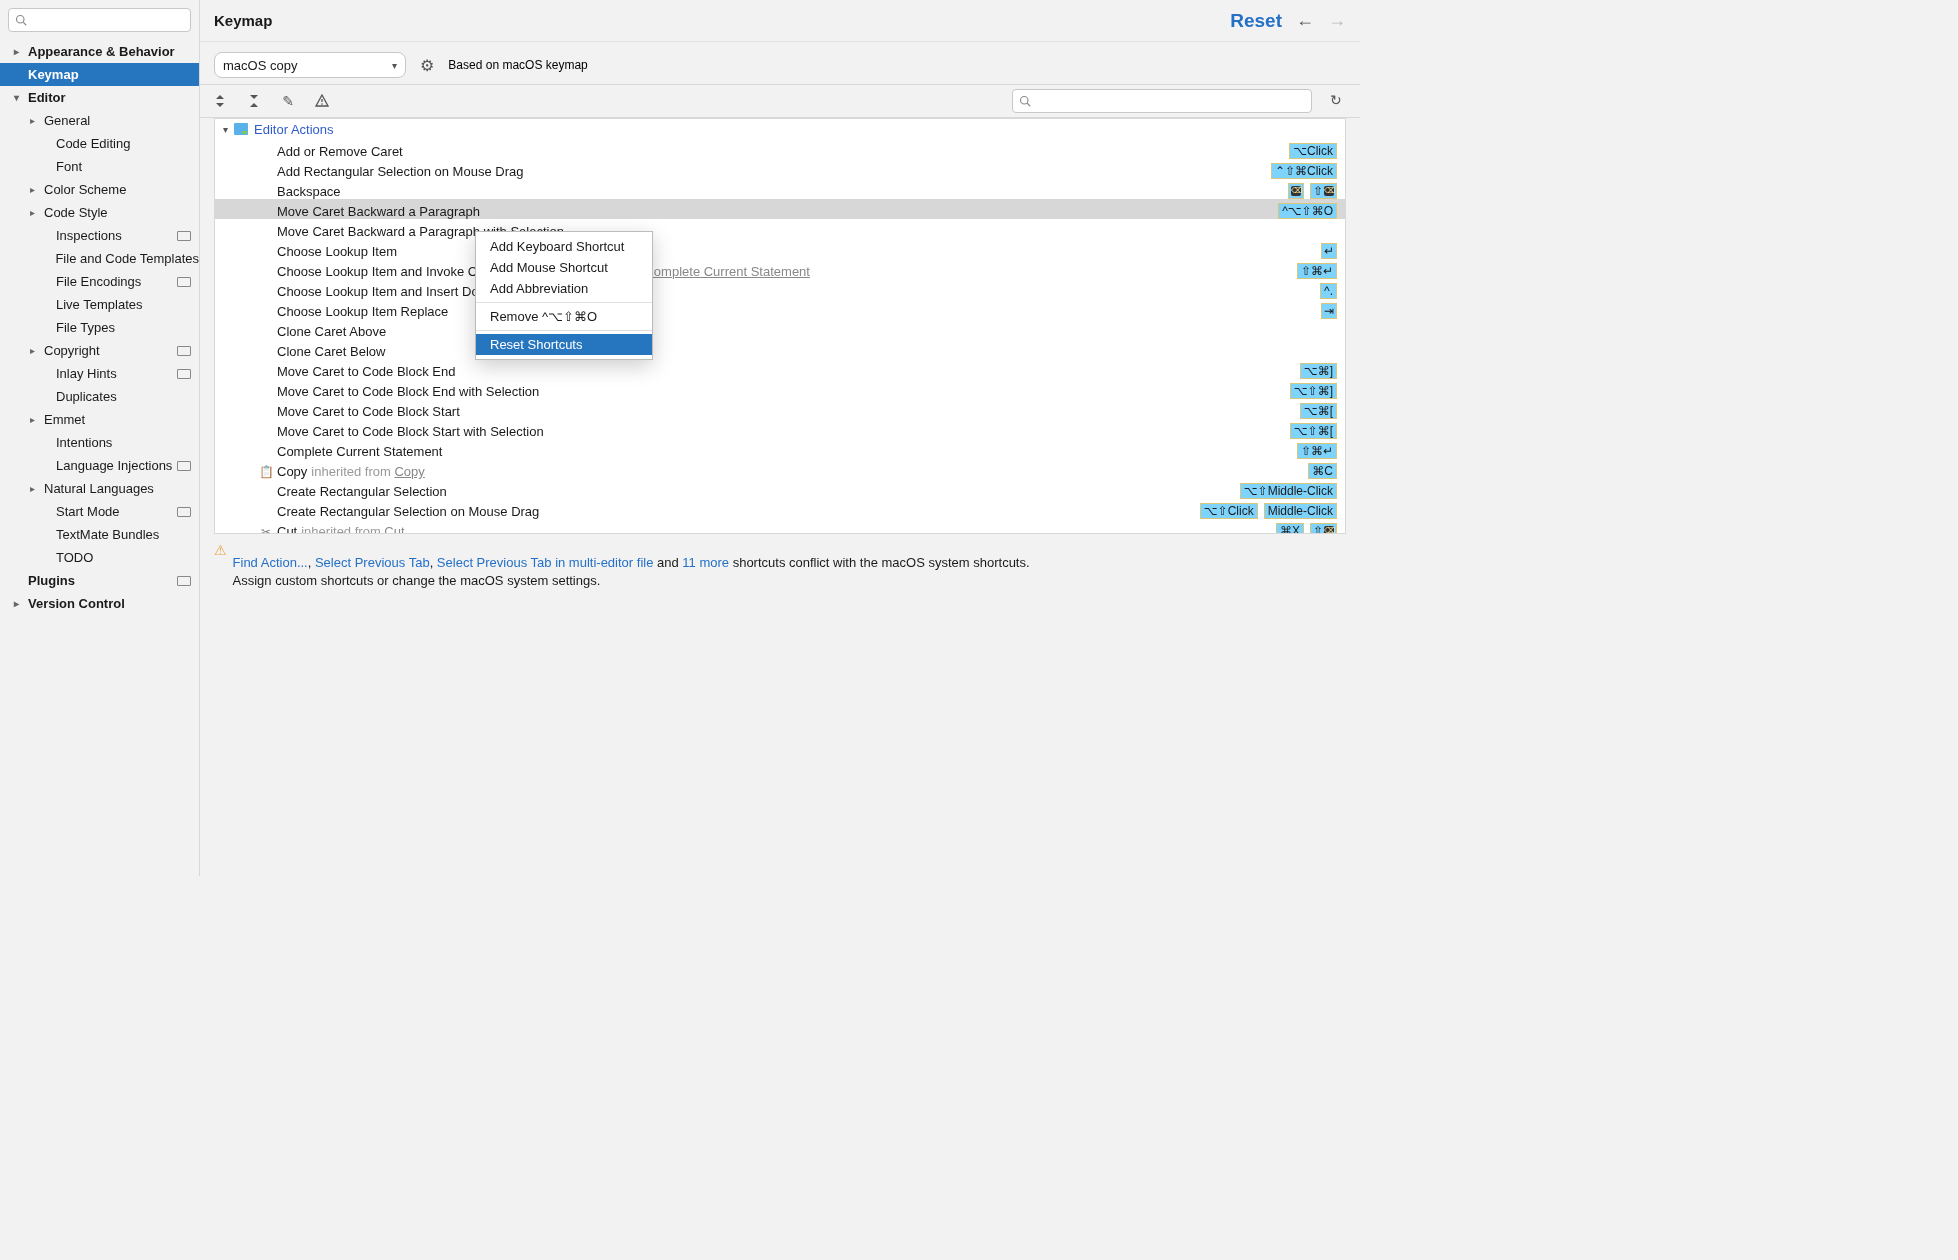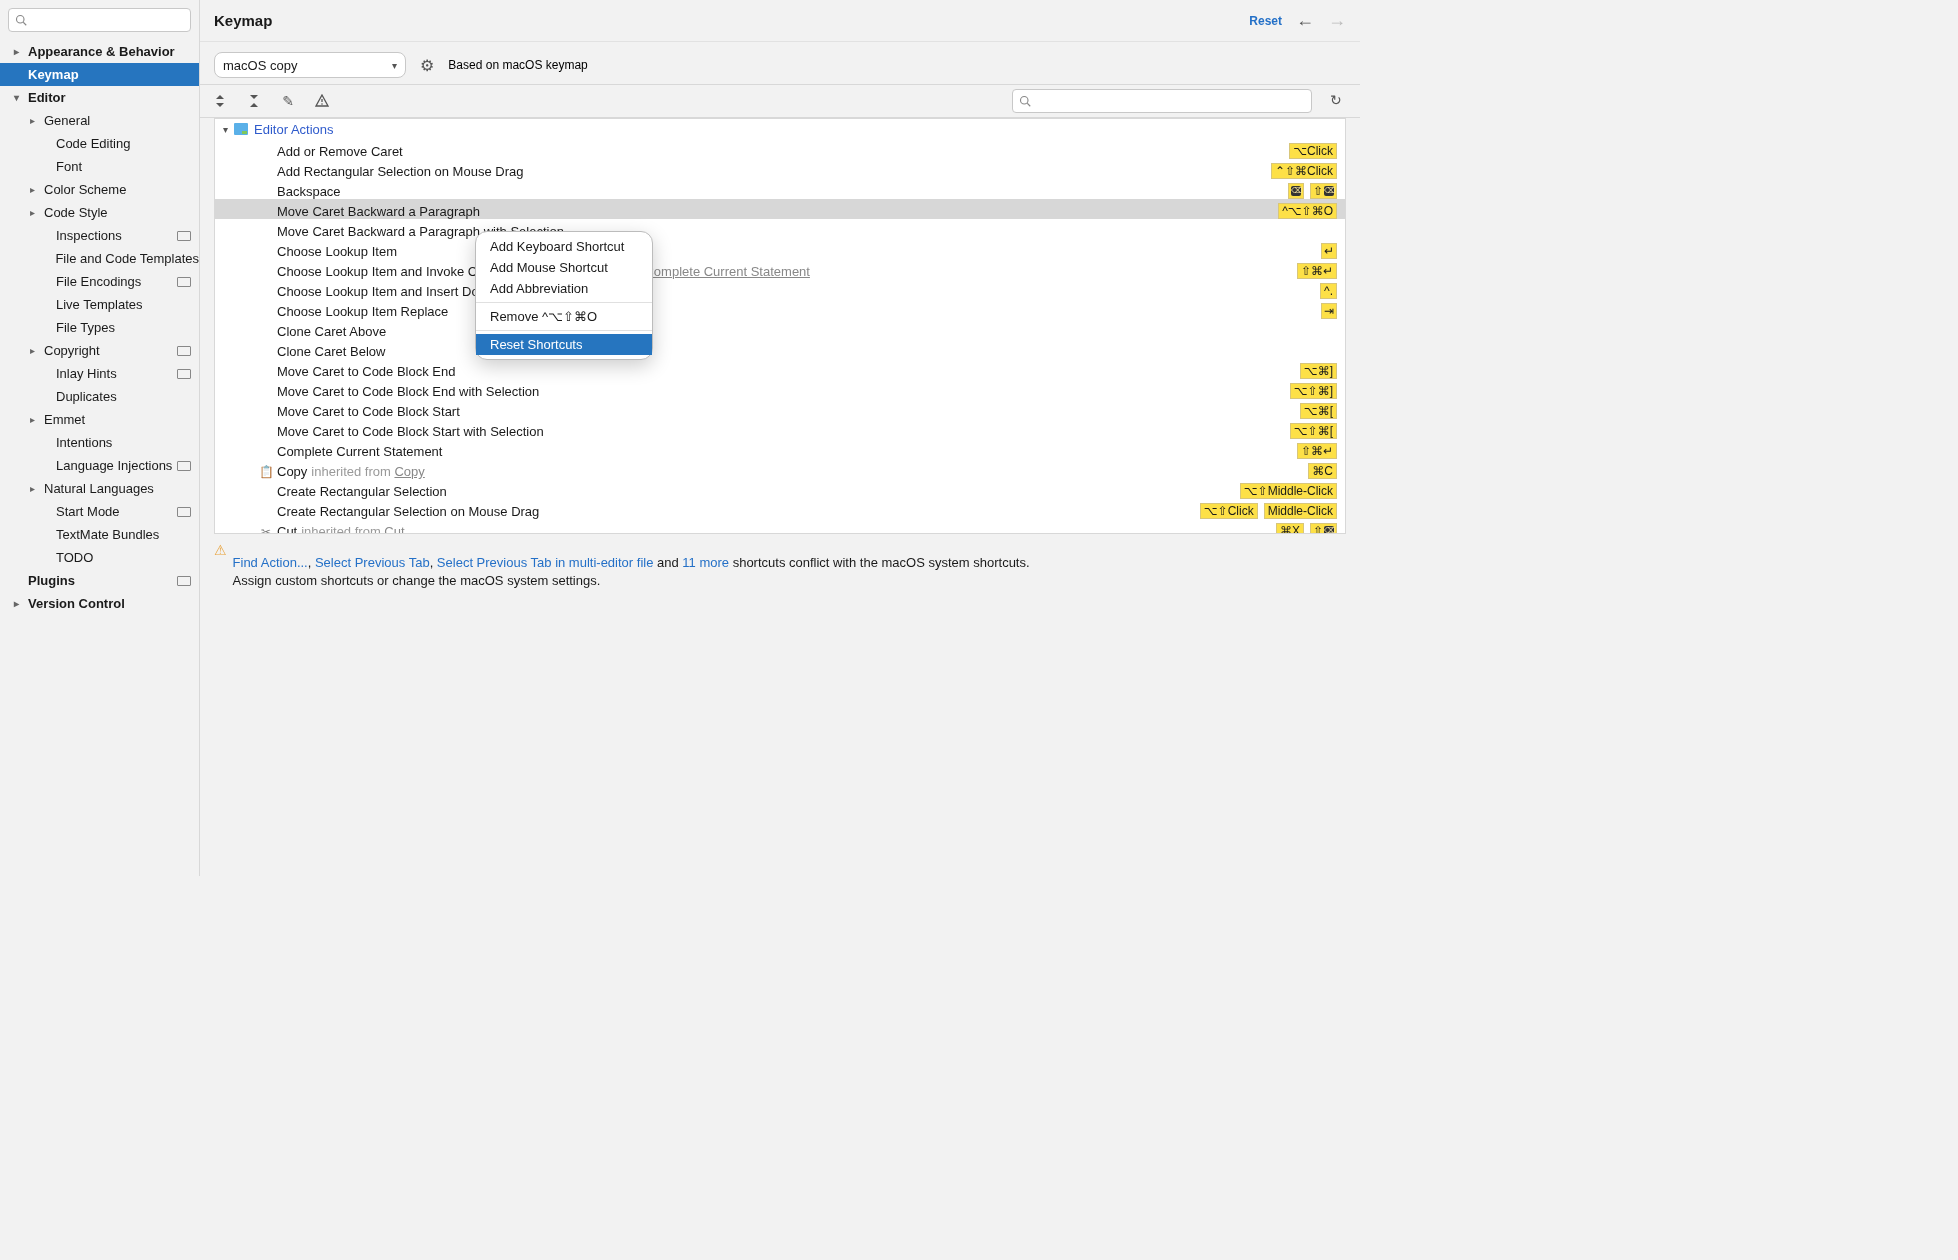--- a/index.html
+++ b/index.html
@@ -71,21 +71,21 @@
 }
 .header {
   height: 42px;
   display: flex;
   align-items: center;
   padding: 0 14px;
   border-bottom: 1px solid #e2e2e2;
 }
 .header-title { font-size: 15px; font-weight: 600; }
 .header-actions { margin-left: auto; display: flex; align-items: center; gap: 14px; }
-.reset-link { color: #2470c7; font-weight: 600; font-size: 12px; }
+.reset-link { color: #2470c7; font-weight: 600; font-size: 19px; }
 .nav-arrow { color: #555; font-size: 18px; cursor: pointer; }
 .nav-arrow.disabled { color: #bbb; }
 .keymap-select-row {
   display: flex;
   align-items: center;
   padding: 10px 14px 6px 14px;
   gap: 14px;
 }
 .select {
   width: 192px;
@@ -151,21 +151,21 @@
   height: 20px;
   padding-left: 62px;
   padding-right: 8px;
 }
 .action-row.selected { background: #d7d7d7; }
 .action-row .act-icon { width:14px; margin-left:-18px; margin-right:4px; text-align:center; color:#777; font-size:12px;}
 .action-row .inh { color:#999; margin-left:4px; }
 .action-row .inh-link { color:#888; text-decoration: underline; }
 .shortcuts { margin-left: auto; display:flex; gap:6px; }
 .shortcut {
-  background: #fde047;
+  background: #7dd3fc;
   border: 1px solid #d8c67a;
   padding: 0 3px;
   font-size: 12px;
   border-radius: 0;
   white-space: nowrap;
 }
 .shortcut.iconbox { padding:0 2px; display:flex; align-items:center; gap:1px; }
 .sc-dark { display:inline-block; width:10px;height:10px;background:#333;border-radius:2px;color:#f4e3a0;font-size:8px;line-height:10px;text-align:center;}
 .warning-bar {
   padding: 8px 14px;
@@ -176,21 +176,21 @@
 .warn-icon { color:#e8a33d; font-size:14px; flex-shrink:0;}
 .warn-text { line-height: 1.4; margin-top: 12px; }
 .warn-text .lnk { color:#2470c7; }
 .context-menu {
   position: absolute;
   left: 475px;
   top: 231px;
   width: 178px;
   background: #fff;
   border: 1px solid #bcbcbc;
-  border-radius: 12px;
+  border-radius: 0;
   box-shadow: 0 6px 20px rgba(0,0,0,0.2);
   padding: 4px 0;
   z-index: 100;
 }
 .ctx-item {
   height: 21px;
   display: flex;
   align-items: center;
   padding: 0 14px;
   font-size: 13px;

